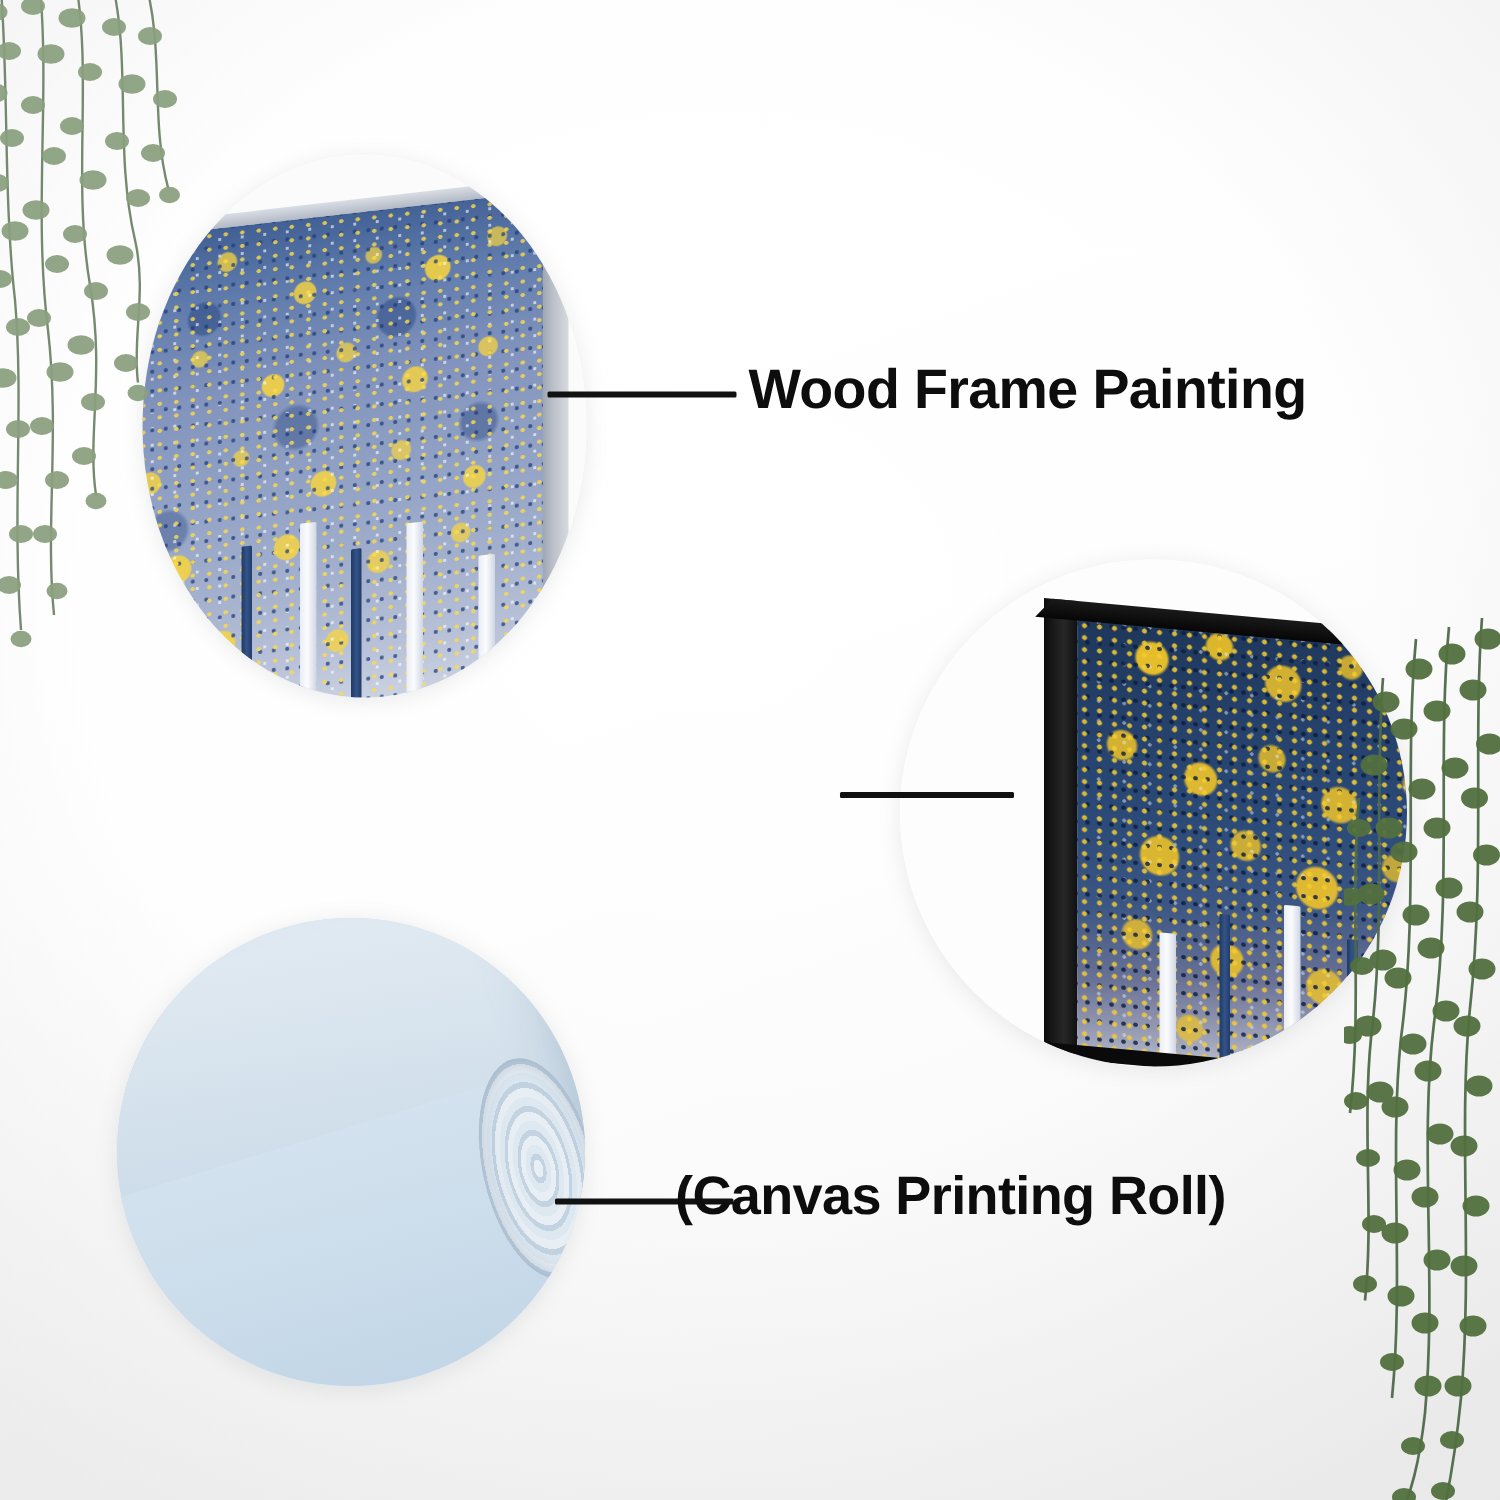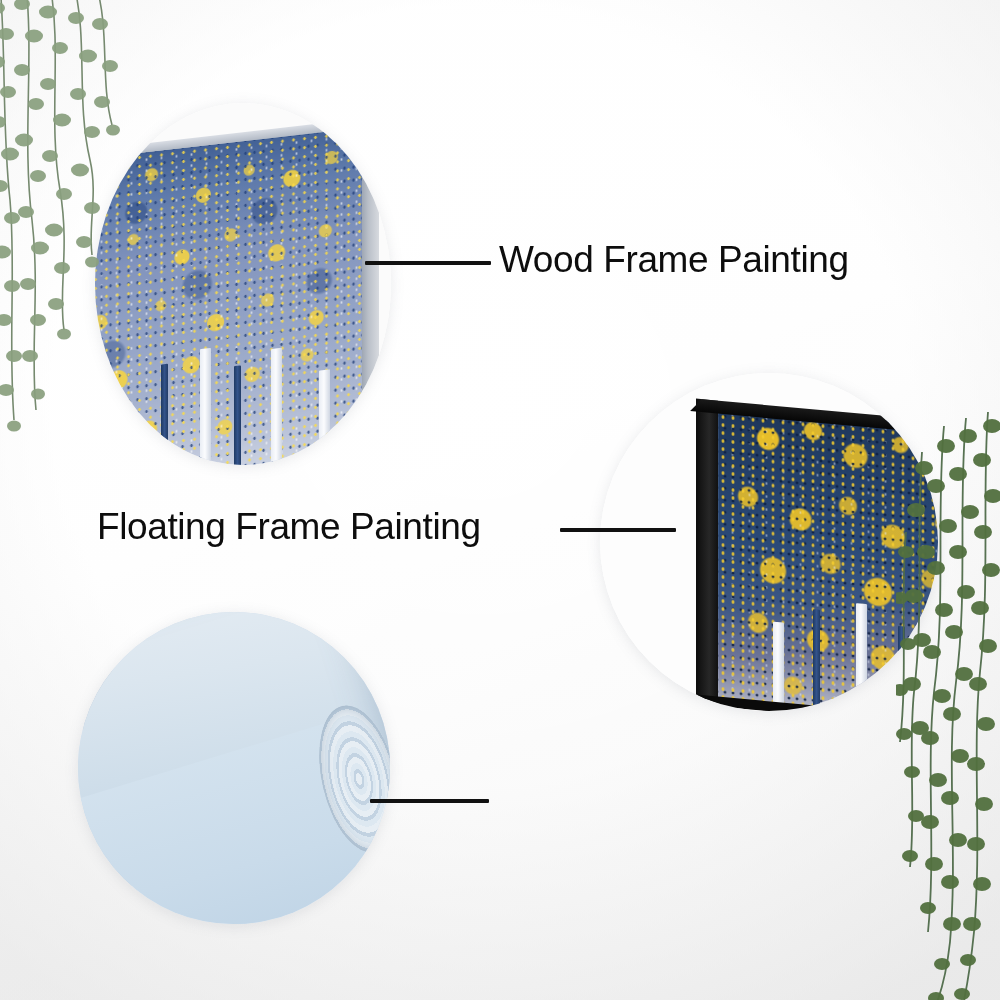--- a/index.html
+++ b/index.html
@@ -236,21 +236,21 @@
   .leader {
     position:absolute; height:4px; background:#111111; border-radius:1px;
   }
   #leader-wood   { left:365px; top:261px; width:126px; }
   #leader-float  { left:560px; top:528px; width:116px; }
   #leader-roll   { left:370px; top:799px; width:119px; }
 
   
   .label {
     position:absolute;
-    font-weight:400;
+    font-weight:700;
     color:#0d0d0d;
     letter-spacing:-0.4px;
     white-space:nowrap;
     line-height:1.08;
     font-stretch:condensed;
   }
   #label-wood  { left:499px; top:240px; font-size:37px; }
   #label-float { left:97px;  top:507px; font-size:37px; }
   #label-roll  { left:450px; top:778px; font-size:36px; text-align:center; }
   #label-roll .l2 { display:block; }
@@ -322,23 +322,23 @@
       <div class="roll-coil"></div>
     </div>
   </div>
 
   <div class="leader" id="leader-wood"></div>
   <div class="leader" id="leader-float"></div>
   <div class="leader" id="leader-roll"></div>
 
   <div class="label" id="label-wood">Wood Frame Painting</div>
 
-  <div class="label" id="label-float">Floating Frame Painting</div>
 
   <div class="label" id="label-roll">
+    <span class="l2">(Canvas Printing Roll)</span>
   </div>
 
   <svg class="vine" id="vine-left" viewBox="0 0 130 470">
     <g stroke="#6f8468" stroke-width="1.6" fill="none" opacity="0.95">
       <path d="M8,-5 C14,60 10,140 18,210 C24,280 16,350 22,430"></path>
       <path d="M34,-5 C42,70 30,150 40,230 C48,300 38,360 44,420"></path>
       <path d="M58,-5 C70,60 56,130 68,200 C78,260 66,300 72,340"></path>
       <path d="M82,-5 C96,50 84,110 98,170 C106,205 96,235 100,265"></path>
       <path d="M104,-5 C118,40 108,90 120,135"></path>
     </g>

